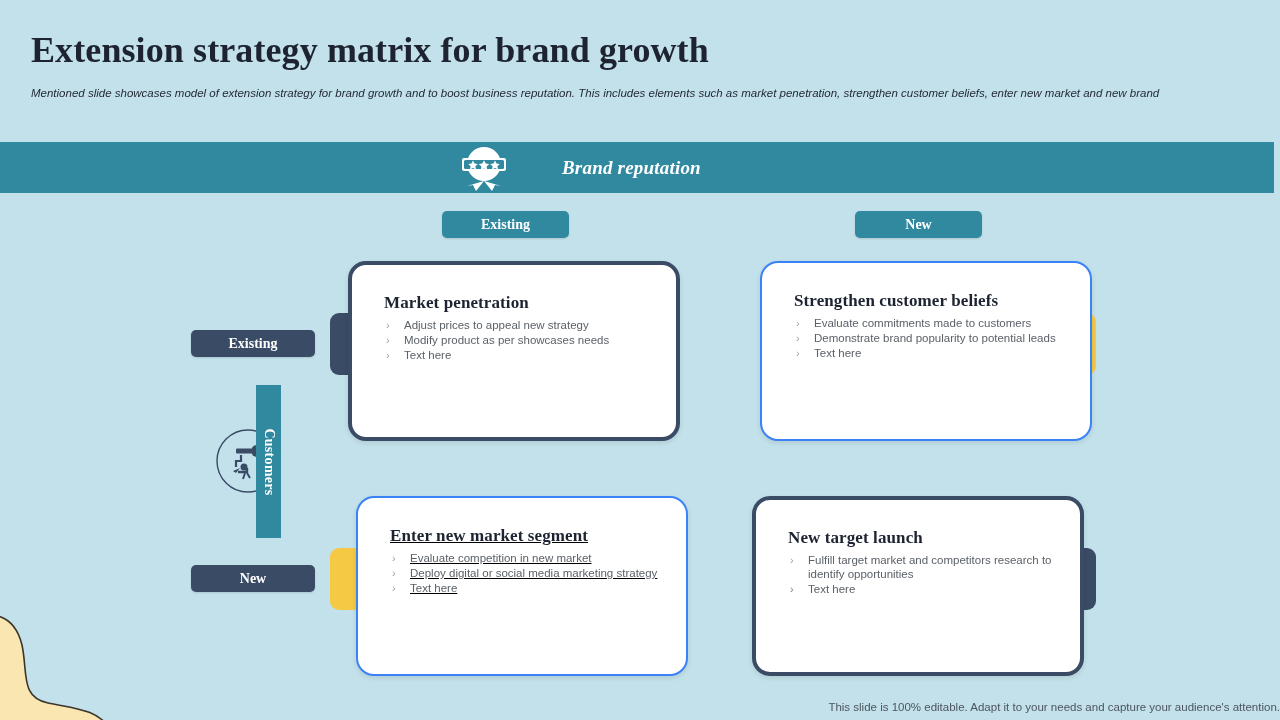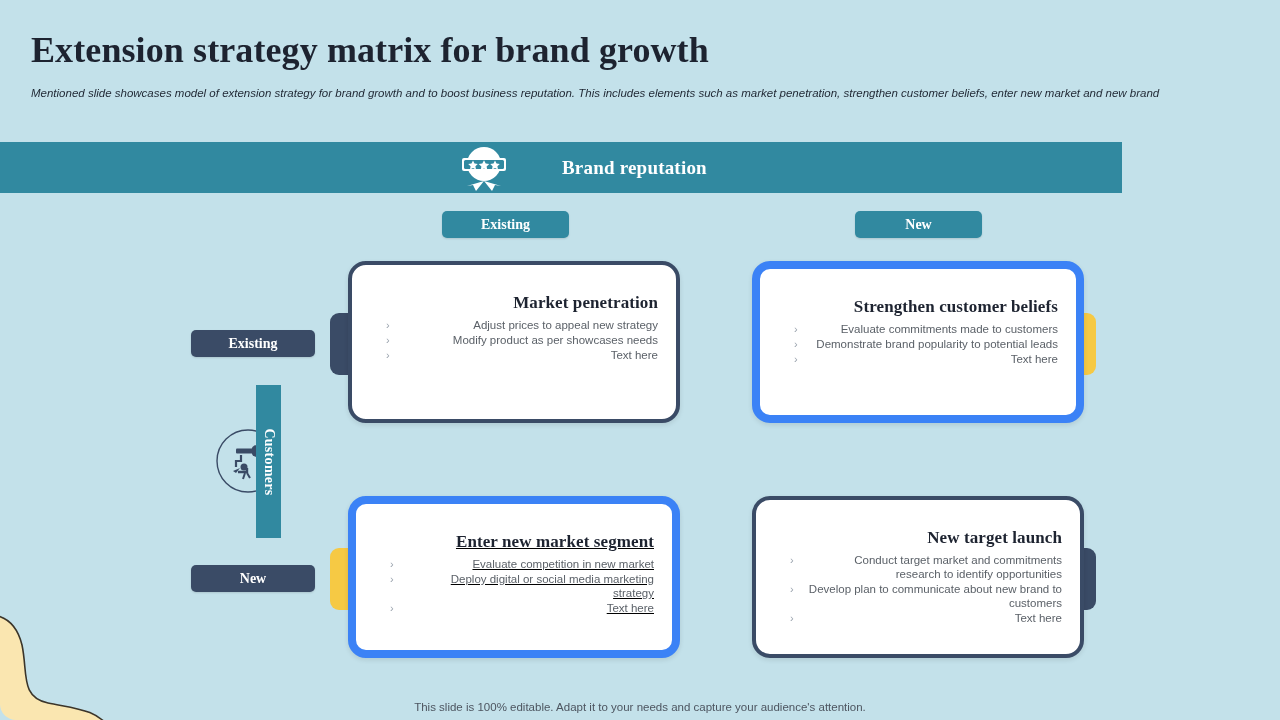--- a/index.html
+++ b/index.html
@@ -3,40 +3,41 @@
 <meta charset="utf-8">
 <style>
   html,body{margin:0;padding:0;}
   body{
     width:1280px;height:720px;
     background:#c3e1ea;
     font-family:"Liberation Sans", sans-serif;
     overflow:hidden;
     position:relative;
   }
-  .slide{position:absolute;inset:0;width:1280px;height:720px;overflow:hidden;border-radius:16px;}
+  .slide{position:absolute;inset:0;width:1280px;height:720px;overflow:hidden;}
 
   
   .page-title{
     position:absolute;left:31px;top:29px;
     font-family:"Liberation Serif", serif;
     font-size:36px;font-weight:700;color:#1d2330;
     letter-spacing:0.1px;white-space:nowrap;
   }
   .page-subtitle{
     position:absolute;left:31px;top:86px;width:1210px;
     font-size:11.5px;color:#1f2733;line-height:14px;
     white-space:nowrap;
     font-style:italic;
   }
 
   
   .band{
-    position:absolute;left:0;top:142px;width:1122px;height:51px;
+    position:absolute;left:0;top:142px;width:1274px;height:51px;
     background:#3189a0;
+    font-style:italic;
   }
   .band-icon{
     position:absolute;left:458px;top:3px;width:52px;height:46px;
   }
   .band-title{
     position:absolute;left:562px;top:0;height:51px;
     display:flex;align-items:center;
     font-family:"Liberation Serif", serif;
     font-size:19px;font-weight:700;color:#ffffff;
     letter-spacing:.2px;
@@ -77,29 +78,28 @@
     font-family:"Liberation Serif", serif;
     font-size:14px;font-weight:700;color:#ffffff;
     white-space:nowrap;letter-spacing:.3px;
   }
   .cust-icon{
     position:absolute;left:214px;top:427px;width:68px;height:68px;
   }
 
   
   .card{
-    position:absolute;width:332px;height:162px;
+    position:absolute;width:332px;height:180px;
     background:#ffffff;border-radius:18px;
     box-sizing:border-box;
     box-shadow:0 2px 5px rgba(0,0,0,.10);
     z-index:3;
-    text-align:right;
   }
   .card.navy{border:4px solid #3a4b66;}
-  .card.gold{border:8px solid #3b82f6;}
+  .card.gold{border:2px solid #3b82f6;margin-left:8px;}
   .card.c1{left:348px;top:261px;}
   .card.c2{left:752px;top:261px;}
   .card.c3{left:348px;top:496px;text-decoration:underline;}
   .card.c4{left:752px;top:496px;}
 
   .card-body{padding:28px 18px 0 32px;}
   .card-title{
     font-family:"Liberation Serif", serif;
     font-size:17px;font-weight:700;color:#1d2330;
     margin:0 0 5px 0;letter-spacing:.1px;
@@ -123,21 +123,21 @@
   .tab.left{border-radius:9px 0 0 9px;}
   .tab.right{border-radius:0 9px 9px 0;}
   .tab.t1{left:330px;top:313px;}
   .tab.t2{left:1058px;top:313px;}
   .tab.t3{left:330px;top:548px;}
   .tab.t4{left:1058px;top:548px;}
 
   
   .footer-note{
     position:absolute;left:0;top:701px;width:1280px;
-    text-align:center;font-size:11.5px;color:#4d5560;
+    text-align:right;font-size:11.5px;color:#4d5560;
   }
 
   
   .blob{position:absolute;left:-8px;top:605px;width:176px;height:125px;z-index:1;}
 </style>
 </head>
 <body>
 
 <div class="slide">
 
@@ -225,22 +225,22 @@
         <li><span class="chev">›</span><span>Deploy digital or social media marketing strategy</span></li>
         <li><span class="chev">›</span><span>Text  here</span></li>
       </ul>
     </div>
   </div>
 
   <div class="card navy c4">
     <div class="card-body">
       <div class="card-title">New target launch</div>
       <ul class="bullets">
-        <li><span class="chev">›</span><span>Conduct target market and commitments research to identify  opportunities</span></li>
-        <li><span class="chev">›</span><span>Develop plan to  communicate about new brand to customers</span></li>
+        <li><span class="chev">›</span><span>Fulfill target market and competitors research to identify  opportunities</span></li>
+        <li><span class="chev">›</span></li>
         <li><span class="chev">›</span><span>Text  here</span></li>
       </ul>
     </div>
   </div>
 
   <div class="footer-note">This slide is 100% editable. Adapt it to your needs and capture your audience's attention.</div>
 
 </div>
 
 </body></html>

